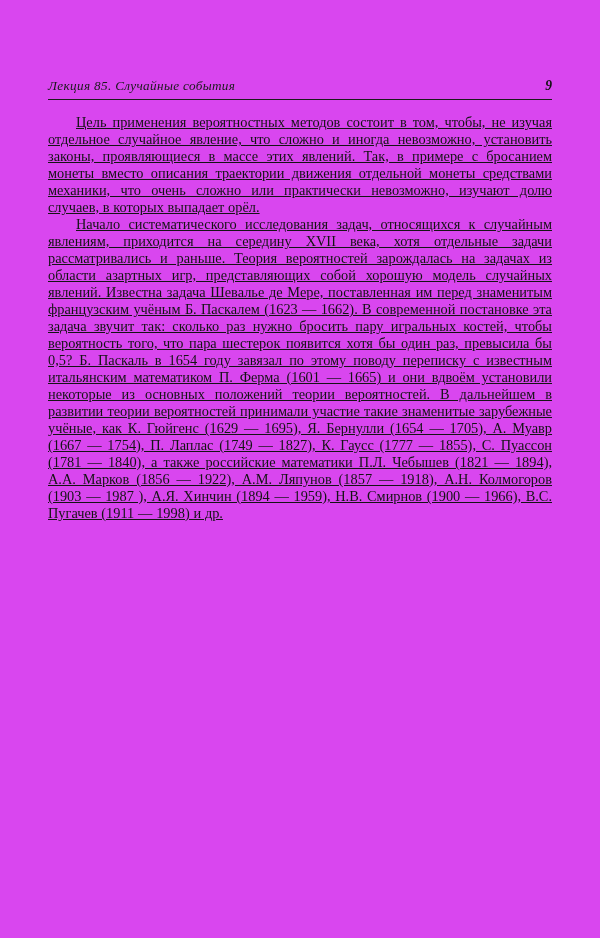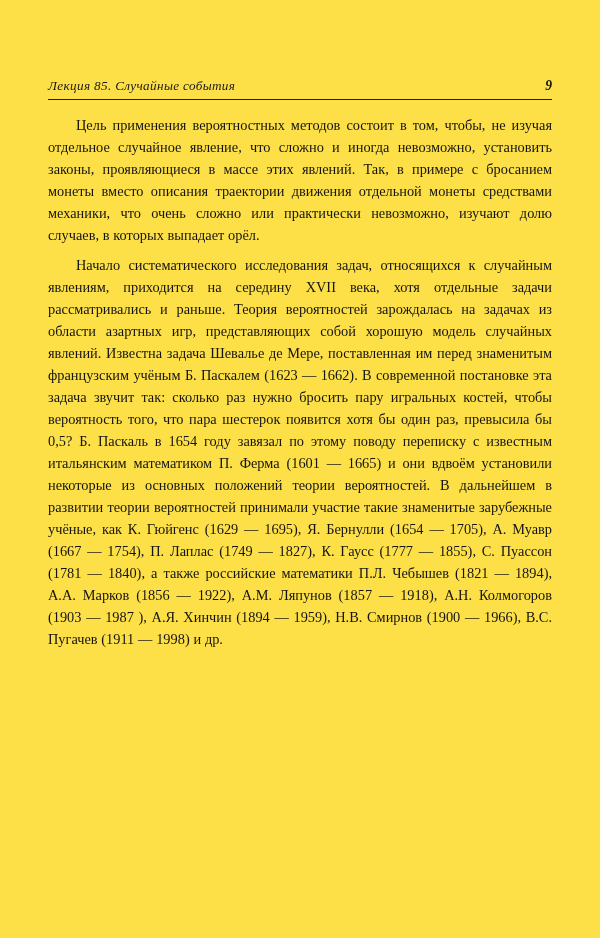--- a/index.html
+++ b/index.html
@@ -16,21 +16,21 @@
     color: #131313;
     overflow: hidden;
   }
 
   .page {
     position: absolute;
     left: 0;
     top: 0;
     width: 600px;
     height: 938px;
-    background: #fde047;
+    background: #d946ef;
   }
 
   
   .running-head {
     position: absolute;
     left: 48px;
     top: 78px;
     width: 504px;
     display: flex;
     align-items: baseline;
@@ -63,27 +63,28 @@
     position: absolute;
     left: 48px;
     top: 114px;
     width: 504px;
   }
   p.para {
     margin: 0;
     text-indent: 28px;
     text-align: justify;
     font-size: 14.35px;
-    line-height: 22px;
+    line-height: 17px;
     color: #141414;
     hyphens: manual;
     word-spacing: 0.2px;
+    text-decoration: underline;
   }
   p.para + p.para {
-    margin-top: 8px;
+    margin-top: 0;
   }
 </style>
 </head>
 <body>
 
 <div class="page">
 
   <div class="running-head">
     <span class="running-head-title">Лекция 85. Случайные события</span>
     <span class="running-head-folio">9</span>

